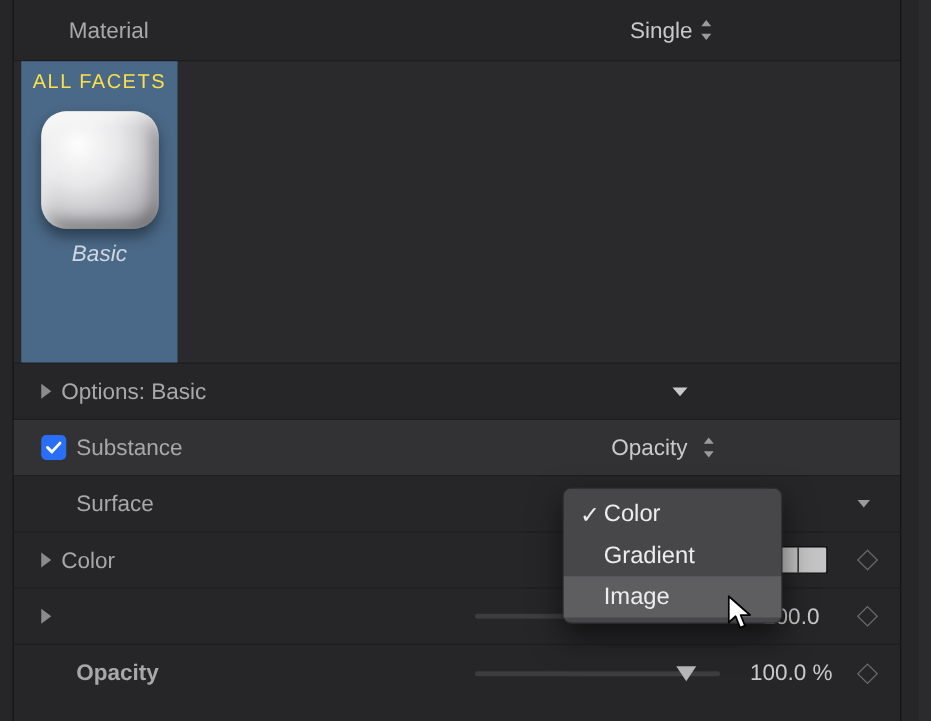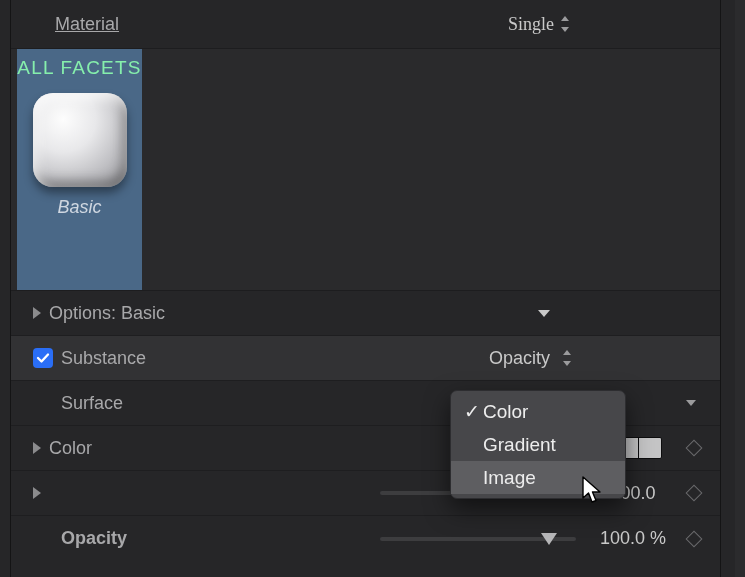--- a/index.html
+++ b/index.html
@@ -57,21 +57,20 @@
   
   .top-row {
     height: 48px;
     display: flex;
     align-items: center;
     padding: 0 10px;
   }
   .top-label {
     margin-left: 34px;
     color: var(--text-muted);
-    text-decoration: underline;
   }
   .top-row .spacer { flex: 1; }
   .pop-selector {
     display: inline-flex;
     align-items: center;
     gap: 6px;
     color: var(--text);
     cursor: default;
   }
   .sort-arrows {
@@ -102,23 +101,23 @@
     padding-left: 6px;
   }
   .facet-tile {
     width: 125px;
     background: var(--accent-blue);
     display: flex;
     flex-direction: column;
     align-items: center;
   }
   .facet-tab {
-    font-size: 19px;
+    font-size: 16px;
     letter-spacing: 1.2px;
-    color: #86efac;
+    color: #fde047;
     padding: 8px 0 6px 0;
   }
   .facet-preview {
     width: 94px;
     height: 94px;
     margin: 8px 0 10px 0;
     position: relative;
     border-radius: 20px;
     background: radial-gradient(circle at 32% 28%, #fdfdfd 0%, #e8e8ea 35%, #b9b9bd 72%, #9a9a9e 100%);
     box-shadow: inset 4px 6px 12px rgba(255,255,255,0.8),
@@ -301,21 +300,21 @@
 </head>
 <body>
 
 <div class="body-edge-right"></div>
 
 <div class="inspector">
 
   <div class="top-row">
     <span class="top-label">Material</span>
     <span class="spacer"></span>
-    <span class="pop-selector" style="margin-right:140px;font-family:Liberation Serif, serif;">
+    <span class="pop-selector" style="margin-right:140px;">
       <span>Single</span>
       <span class="sort-arrows"></span>
     </span>
   </div>
 
   <div class="facets">
     <div class="facet-tile">
       <div class="facet-tab">ALL FACETS</div>
       <div class="facet-preview"></div>
       <div class="facet-name">Basic</div>

